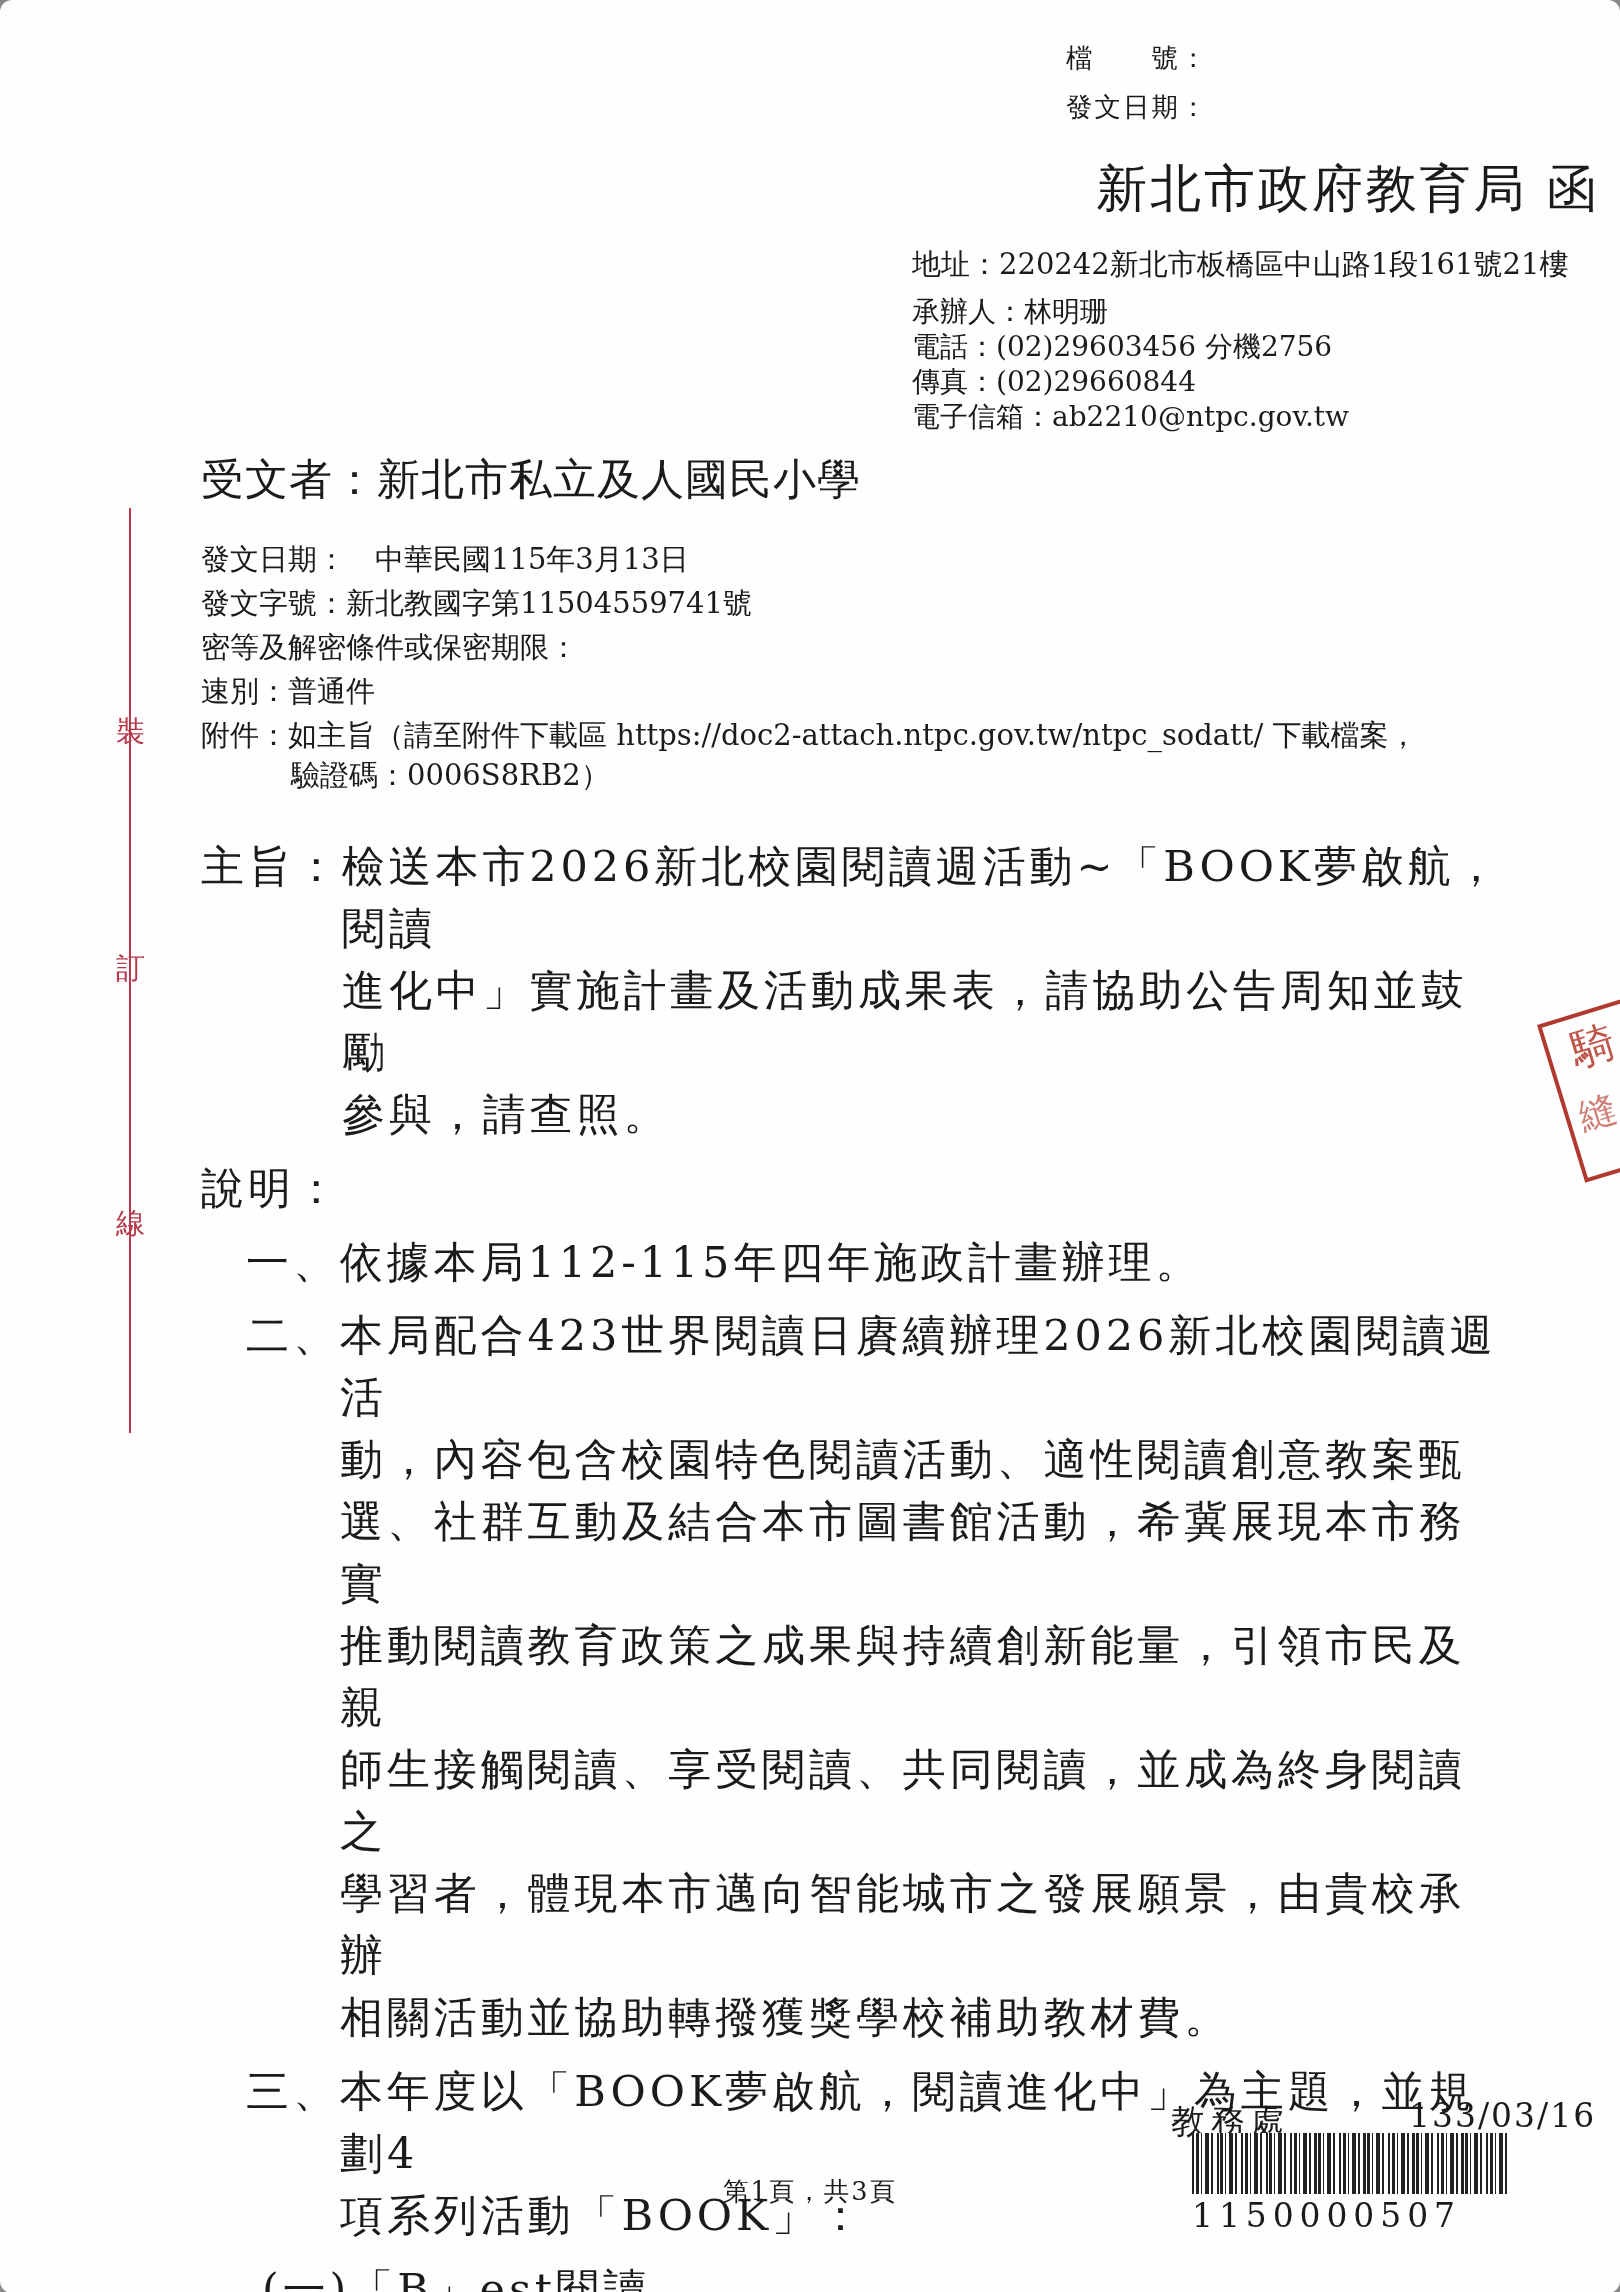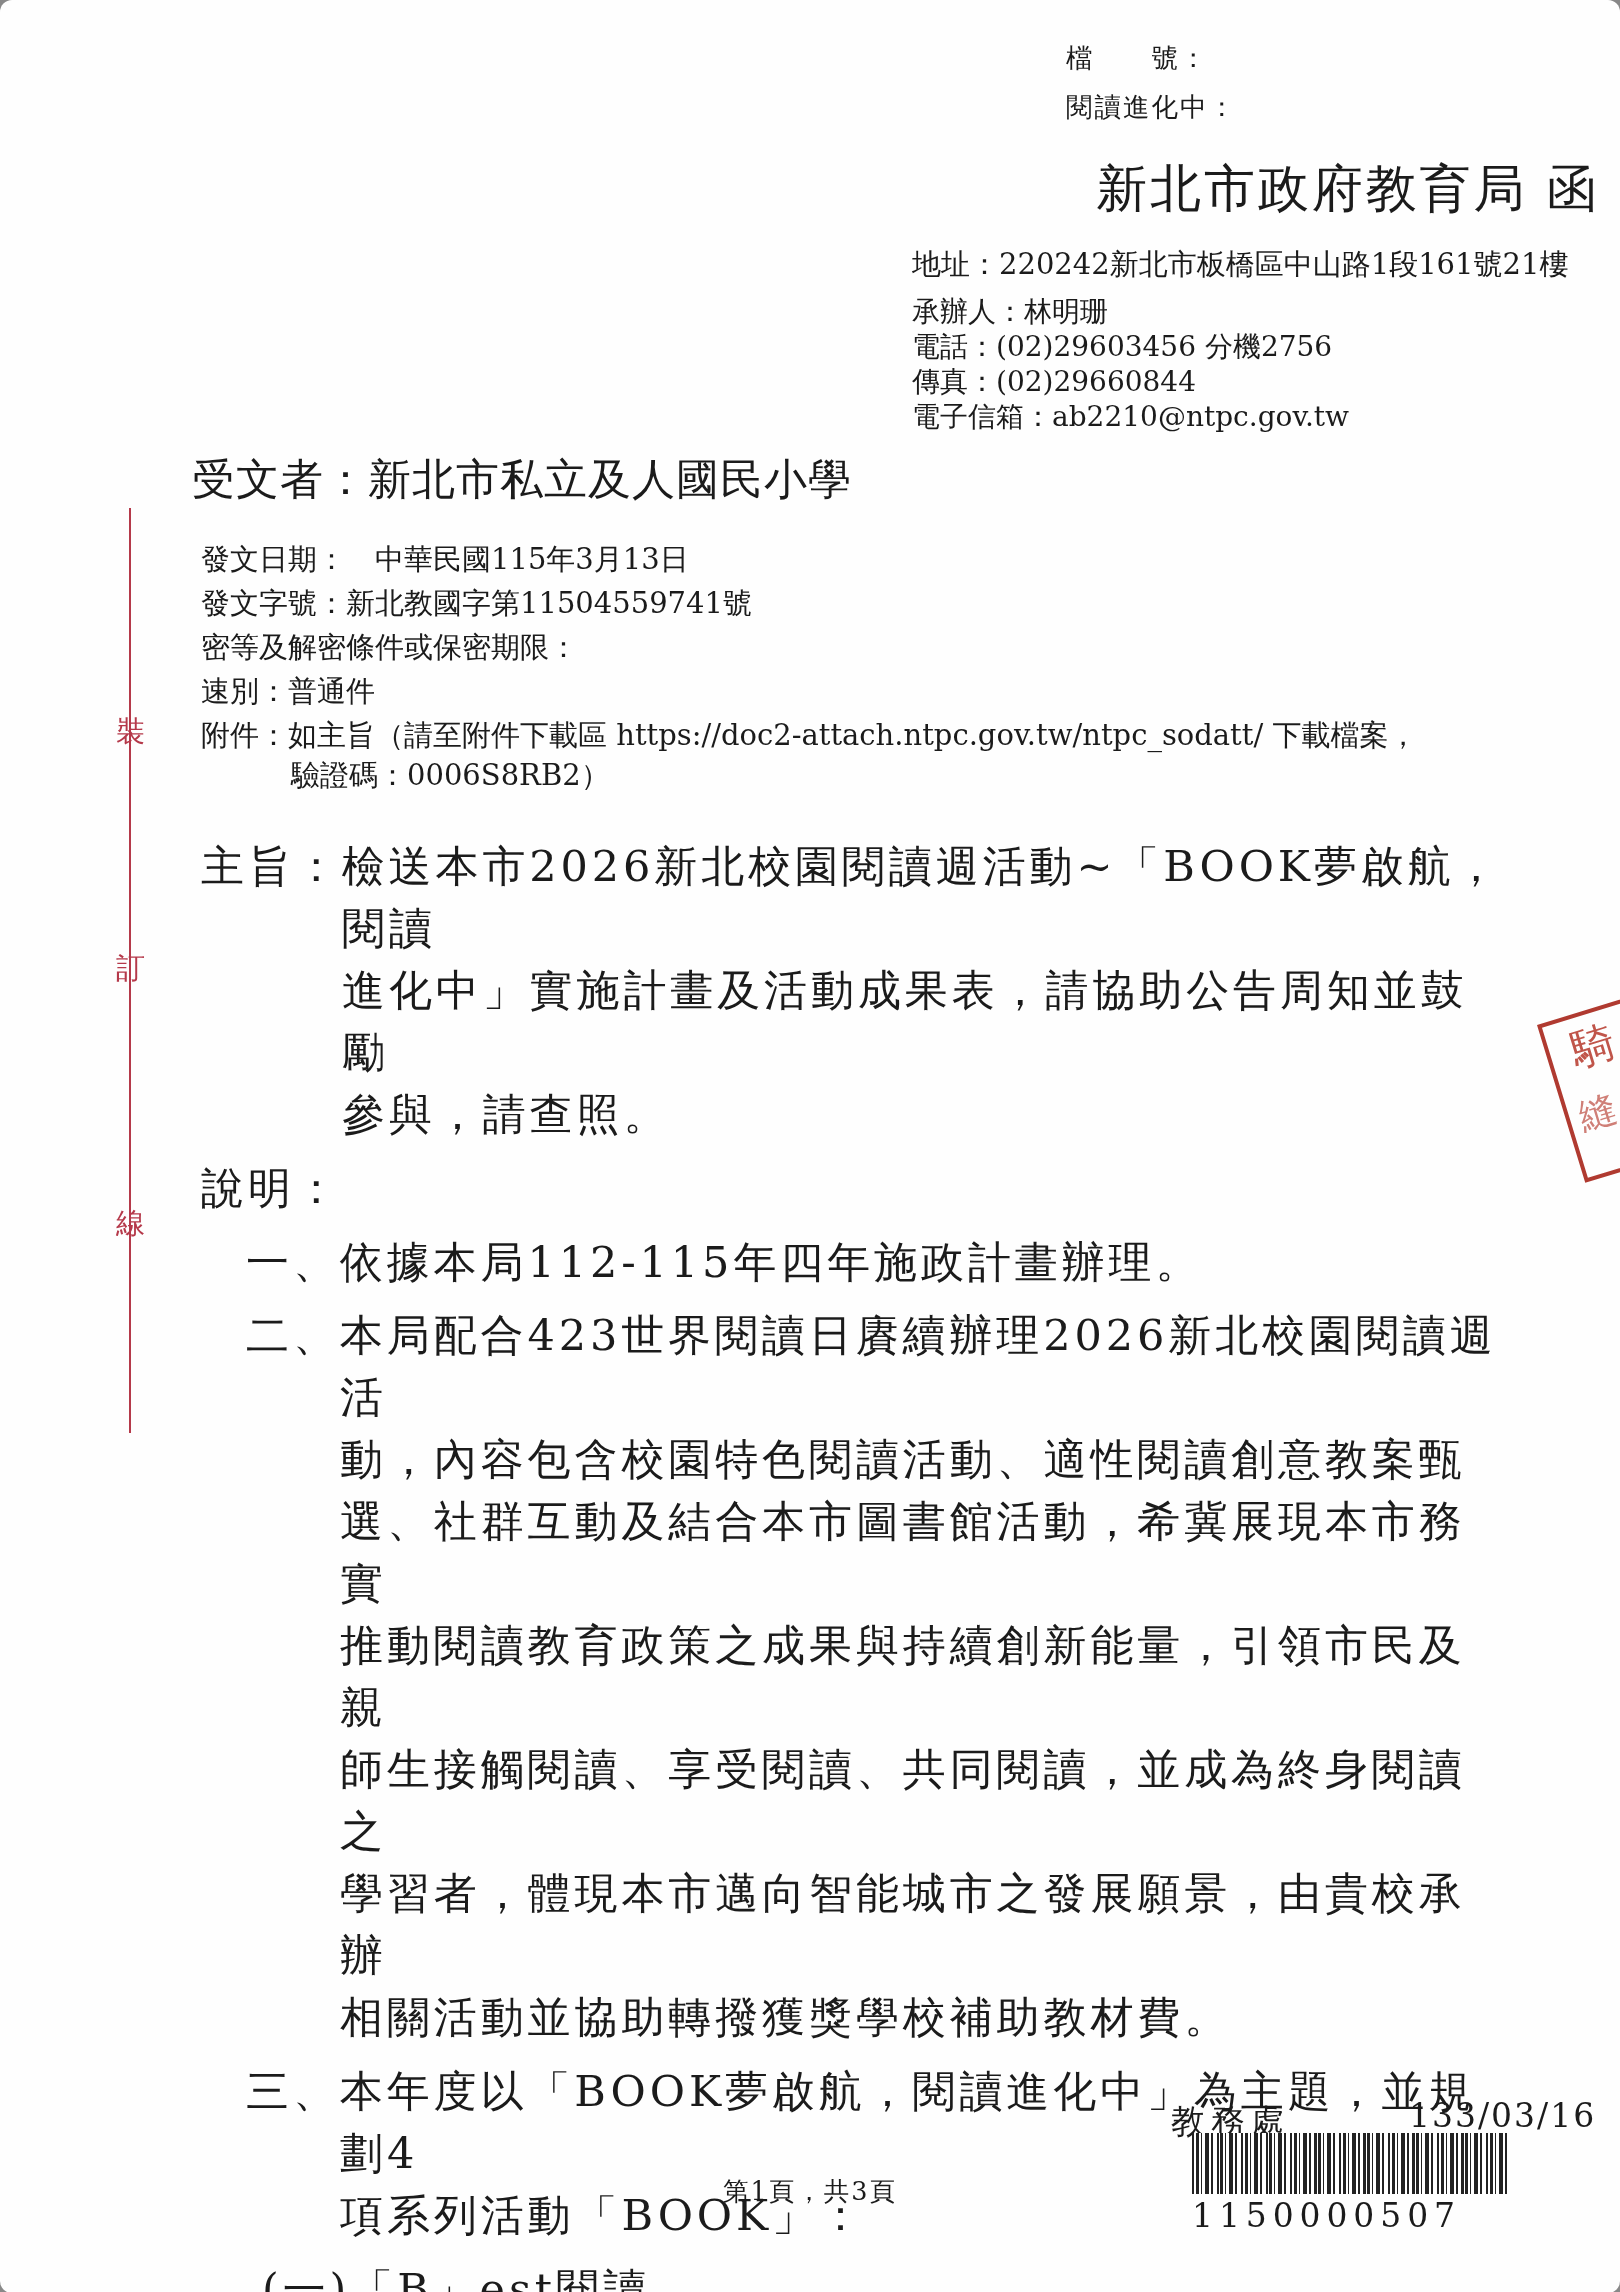--- a/index.html
+++ b/index.html
@@ -19,21 +19,21 @@
   .toplabels{left:1066px;top:33px;font-size:26.5px;line-height:49px;letter-spacing:2px;}
 
   
   .doc-title{left:0;right:19.6px;top:155px;text-align:right;font-size:51px;letter-spacing:2.9px;font-weight:500;}
 
   
   .sender{left:912px;top:247px;font-size:28px;line-height:35px;}
   .sender .addr{font-size:29px;margin-bottom:11.8px;}
 
   
-  .recipient{left:192px;top:451px;font-size:43px;letter-spacing:1px;}
+  .recipient{left:201px;top:451px;font-size:43px;letter-spacing:1px;}
 
   
   .meta{left:201px;top:537px;font-size:29px;}
   .meta .mline{height:44px;line-height:44px;}
   .meta .attach{
     line-height:40px;white-space:pre-line;
     padding-left:90px;text-indent:-90px;margin-top:2px;
   }
 
   
@@ -72,21 +72,21 @@
   .barcodenum{left:1192px;top:2196px;width:318px;font-size:33px;letter-spacing:5.9px;}
   .pagefooter{left:0;right:0;top:2174px;text-align:center;font-size:25.5px;letter-spacing:2px;}
 </style>
 </head>
 <body>
 
 <div class="page">
 
   <div class="abs toplabels">
     <div>檔　　號：</div>
-    <div>閱讀進化中：</div>
+    <div>發文日期：</div>
   </div>
 
   <div class="abs doc-title">新北市政府教育局 函</div>
 
   <div class="abs sender">
     <div class="addr">地址：220242新北市板橋區中山路1段161號21樓</div>
     <div>承辦人：林明珊</div>
     <div>電話：(02)29603456 分機2756</div>
     <div>傳真：(02)29660844</div>
     <div>電子信箱：ab2210@ntpc.gov.tw</div>

